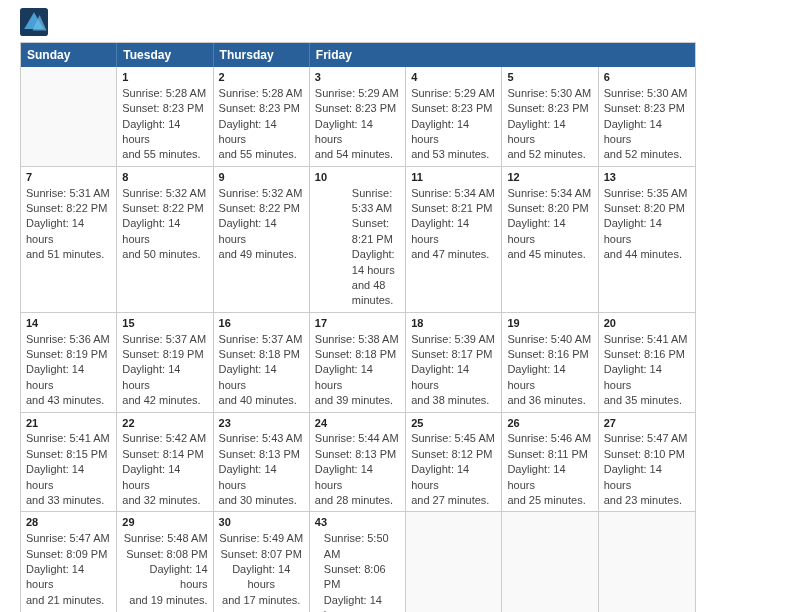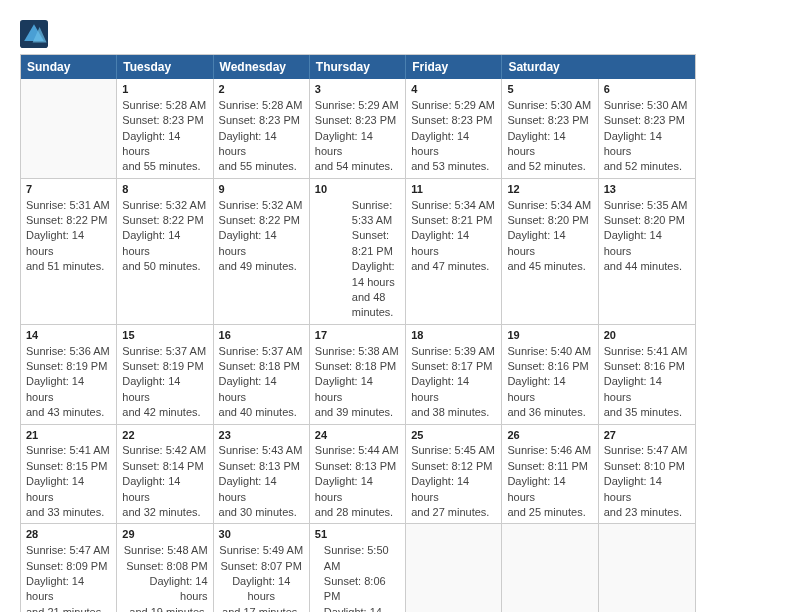--- a/index.html
+++ b/index.html
@@ -6,21 +6,21 @@
     body {
       font-family: Arial, sans-serif;
       background: #fff;
       width: 792px;
       height: 612px;
       overflow: hidden;
     }
     .page {
       width: 716px;
       height: 612px;
-      padding: 16px 20px 12px 20px;
+      padding: 4px 20px 12px 20px;
       display: flex;
       flex-direction: column;
     }
     .header {
       display: flex;
       align-items: flex-start;
       justify-content: space-between;
       margin-bottom: 6px;
     }
     .logo {
@@ -122,24 +122,22 @@
     <div class="title-area">
       <div class="month-title"></div>
       <div class="subtitle"></div>
     </div>
   </div>
 
   <div class="calendar">
     <div class="cal-header">
     <div class="cal-header-cell">Sunday</div>
         <div class="cal-header-cell">Tuesday</div>
-        <div class="cal-header-cell">Wednesday</div>
         <div class="cal-header-cell">Thursday</div>
         <div class="cal-header-cell">Friday</div>
-        <div class="cal-header-cell">Saturday</div>
       </div>
     <div class="cal-body">
     <div class="cal-row">
           <div class="cal-cell empty"></div>
           <div class="cal-cell">
             <span class="day-num">1</span>
             <div class="info" style="white-space: pre-line;">Sunrise: 5:28 AM
 Sunset: 8:23 PM
 Daylight: 14 hours
 and 55 minutes.</div>
@@ -349,21 +347,21 @@
 and 19 minutes.</div>
           </div>
           <div class="cal-cell">
             <span class="day-num">30</span>
             <div class="info" style="white-space: pre-line; text-align: center;">Sunrise: 5:49 AM
 Sunset: 8:07 PM
 Daylight: 14 hours
 and 17 minutes.</div>
           </div>
           <div class="cal-cell">
-            <span class="day-num">51</span>
+            <span class="day-num">43</span>
             <div class="info" style="white-space: pre-line; margin-left: 9px;">Sunrise: 5:50 AM
 Sunset: 8:06 PM
 Daylight: 14 hours
 and 16 minutes.</div>
           </div>
           <div class="cal-cell empty"></div>
           <div class="cal-cell empty"></div>
           <div class="cal-cell empty"></div>
         </div>
       </div>

